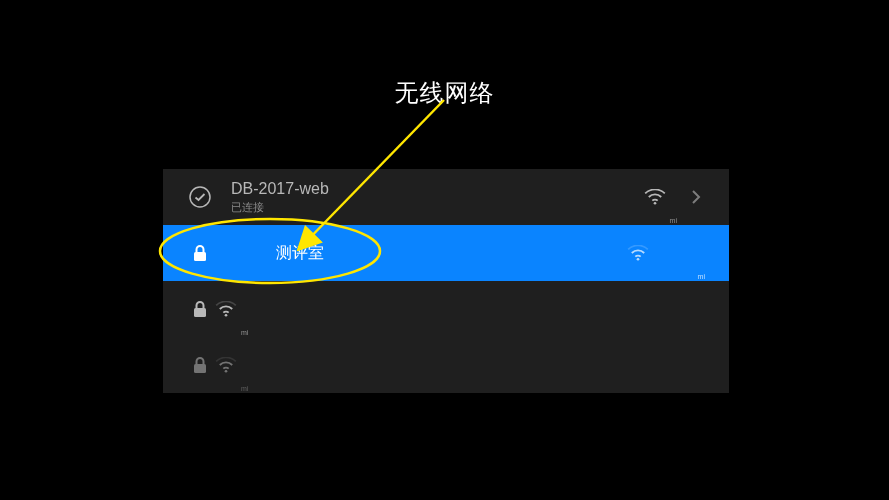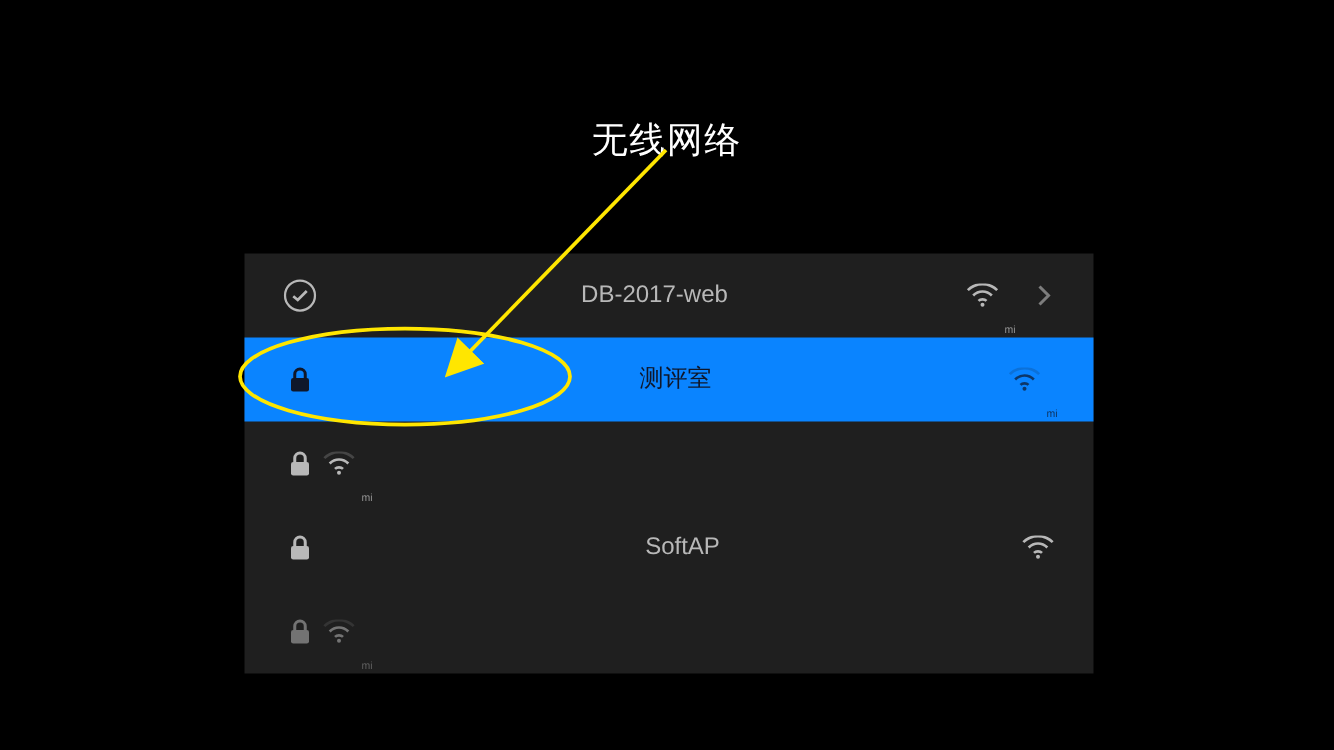--- a/index.html
+++ b/index.html
@@ -30,34 +30,36 @@
     .item {
       display: flex;
       align-items: center;
       height: 56px;
       padding: 0 24px;
       color: #b8b8b8;
       position: relative;
     }
     .item.sel {
       background: #0a84ff;
-      color: #0f172a;
+      color: #ffffff;
+      gap: 45px;
     }
     .item.muted { opacity: .55; }
     .leading {
       width: 26px;
       height: 26px;
       display: flex;
       align-items: center;
       justify-content: center;
       flex-shrink: 0;
     }
     .info {
       flex: 1;
       display: flex;
+      flex-direction: column;
       justify-content: center;
       margin-left: 18px;
       min-width: 0;
     }
     .name { font-size: 16px; line-height: 1.2; }
     .sub { font-size: 11px; color: #8a8a8a; margin-top: 2px; }
     .signal {
       width: 26px;
       height: 20px;
       display: flex;
@@ -88,20 +90,21 @@
 
   <div class="item">
     <span class="leading">
       <svg width="22" height="22" viewBox="0 0 22 22">
           <circle cx="11" cy="11" r="10" fill="none" stroke="currentColor" stroke-width="1.5"></circle>
           <path d="M6.5 11.5 L9.5 14 L15.5 8" fill="none" stroke="currentColor" stroke-width="1.8"></path>
         </svg>
     </span>
     <div class="info">
       <span class="name">DB-2017-web</span>
+      <span class="sub">已连接</span>
     </div>
     <span class="signal">
       <svg width="22" height="16" viewBox="0 0 24 18">
           <path d="M1 5 C7 -1 17 -1 23 5" fill="none" stroke="currentColor" stroke-width="2"></path>
           <path d="M5 9 C9 5 15 5 19 9" fill="none" stroke="currentColor" stroke-width="2"></path>
           <path d="M9 13 C10.5 11.5 13.5 11.5 15 13" fill="none" stroke="currentColor" stroke-width="2"></path>
           <circle cx="12" cy="16" r="1.5" fill="currentColor"></circle>
         </svg>
     </span>
     <span class="signal-brand">mi</span>
@@ -144,39 +147,20 @@
       <svg width="22" height="16" viewBox="0 0 24 18">
           <path d="M1 5 C7 -1 17 -1 23 5" fill="none" stroke="currentColor" stroke-width="2" opacity=".25"></path>
           <path d="M5 9 C9 5 15 5 19 9" fill="none" stroke="currentColor" stroke-width="2"></path>
           <path d="M9 13 C10.5 11.5 13.5 11.5 15 13" fill="none" stroke="currentColor" stroke-width="2"></path>
           <circle cx="12" cy="16" r="1.5" fill="currentColor"></circle>
         </svg>
     </span>
     <span class="signal-brand">mi</span>
   </div>
 
-  <div class="item">
-    <span class="leading">
-      <svg width="16" height="18" viewBox="0 0 16 18">
-          <rect x="2" y="8" width="12" height="9" rx="1.5" fill="currentColor"></rect>
-          <path d="M4.5 8 V5.5 a3.5 3.5 0 0 1 7 0 V8" fill="none" stroke="currentColor" stroke-width="2"></path>
-        </svg>
-    </span>
-    <div class="info">
-      <span class="name">SoftAP</span>
-    </div>
-    <span class="signal">
-      <svg width="22" height="16" viewBox="0 0 24 18">
-          <path d="M1 5 C7 -1 17 -1 23 5" fill="none" stroke="currentColor" stroke-width="2"></path>
-          <path d="M5 9 C9 5 15 5 19 9" fill="none" stroke="currentColor" stroke-width="2"></path>
-          <path d="M9 13 C10.5 11.5 13.5 11.5 15 13" fill="none" stroke="currentColor" stroke-width="2"></path>
-          <circle cx="12" cy="16" r="1.5" fill="currentColor"></circle>
-        </svg>
-    </span>
-  </div>
 
   <div class="item muted">
     <span class="leading">
       <svg width="16" height="18" viewBox="0 0 16 18">
           <rect x="2" y="8" width="12" height="9" rx="1.5" fill="currentColor"></rect>
           <path d="M4.5 8 V5.5 a3.5 3.5 0 0 1 7 0 V8" fill="none" stroke="currentColor" stroke-width="2"></path>
         </svg>
     </span>
     <span class="signal">
       <svg width="22" height="16" viewBox="0 0 24 18">

